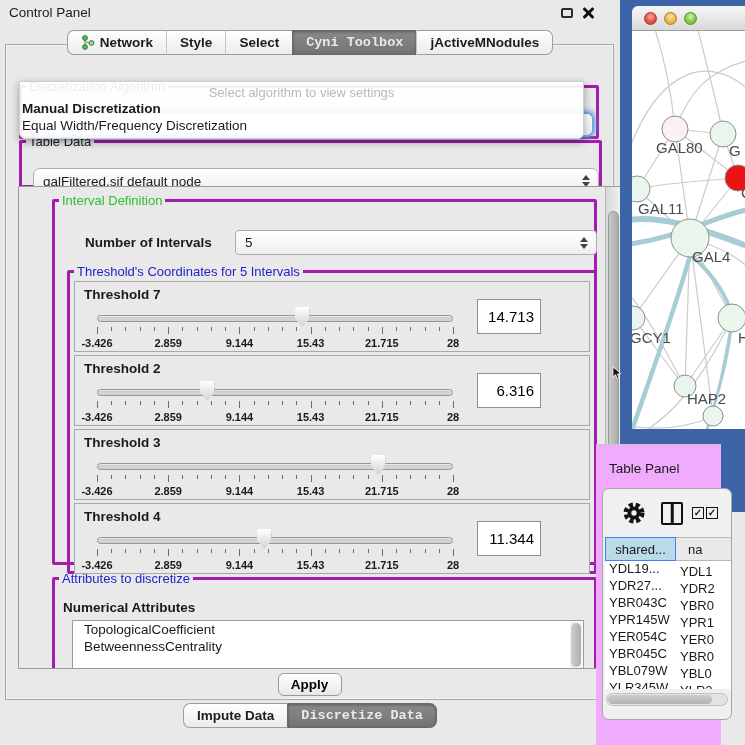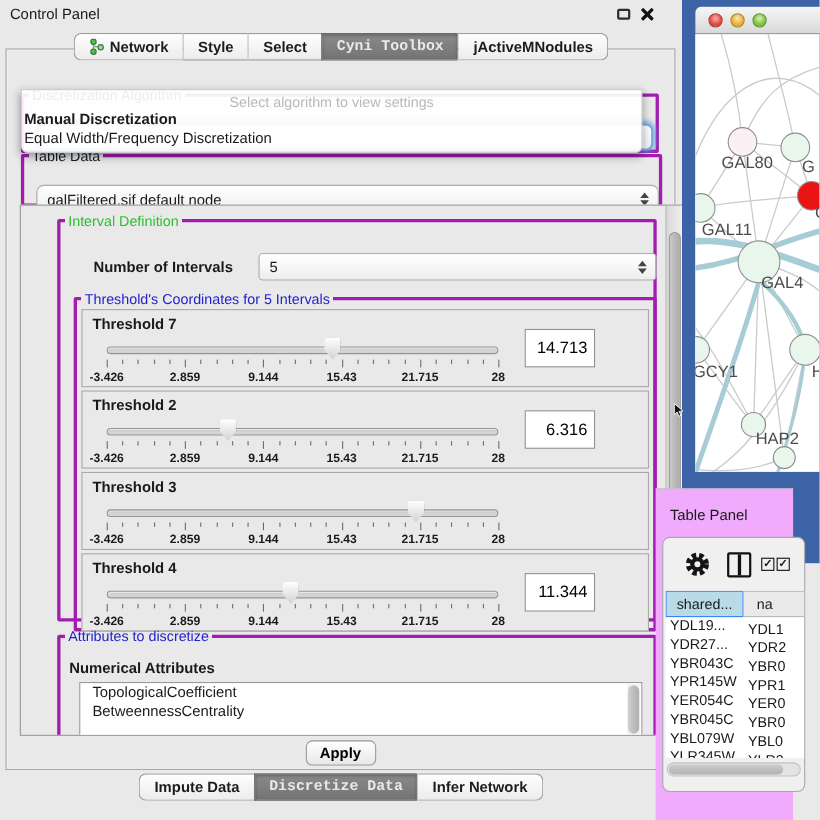--- a/index.html
+++ b/index.html
@@ -421,23 +421,20 @@
 
     <button id="apply-button">Apply</button>
   </div>
 
   <div id="bottom-tab-bar" class="tabbar">
       <div class="tab">
         <span>Impute Data</span>
       </div>
       <div class="tab active">
         <span>Discretize Data</span>
-      </div>
-      <div class="tab">
-        <span>Infer Network</span>
       </div>
     </div>
 </div>
 
 <div id="network-window">
   <div id="net-titlebar">
     <div id="light-red" class="traffic"></div>
     <div id="light-yellow" class="traffic"></div>
     <div id="light-green" class="traffic"></div>
   </div>

